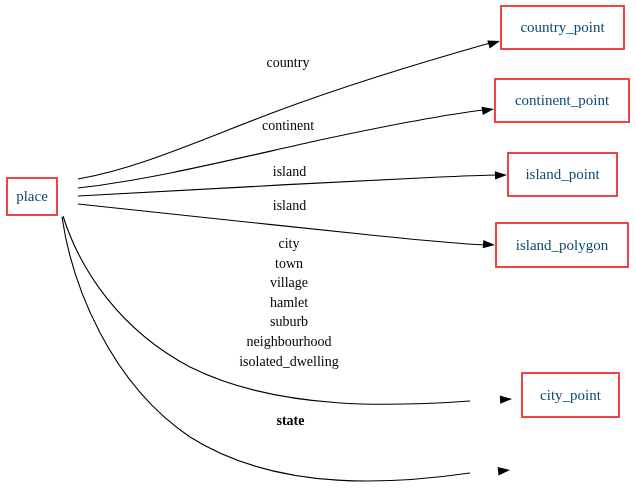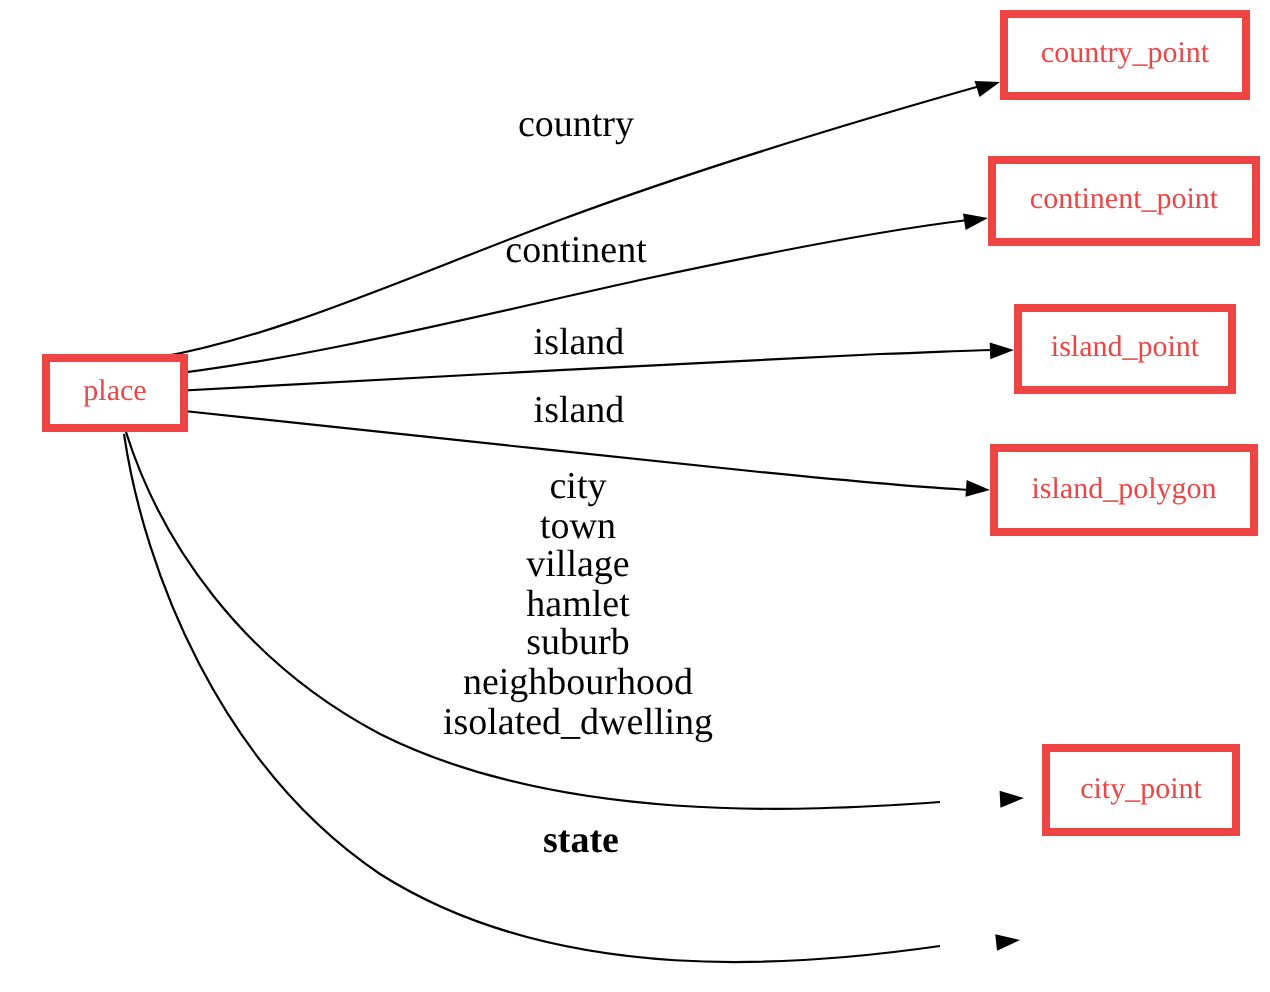--- a/index.html
+++ b/index.html
@@ -18,35 +18,35 @@
   #edge-layer {
     position: absolute;
     left: 0;
     top: 0;
     width: 635px;
     height: 496px;
   }
   .node {
     position: absolute;
     box-sizing: border-box;
-    border: 4px solid #ef4444;
+    border: 2px solid #ef4444;
     background: #ffffff;
     display: flex;
     align-items: center;
     justify-content: center;
-    color: #ef4444;
+    color: #0c4a6e;
     font-size: 15px;
     line-height: 1;
     white-space: nowrap;
     z-index: 3;
   }
   .edge-label {
     position: absolute;
     color: #000000;
-    font-size: 19px;
+    font-size: 14px;
     line-height: 19.6px;
     text-align: center;
     white-space: pre;
     z-index: 2;
     background: transparent;
   }
 </style>
 </head>
 <body>
 
@@ -60,21 +60,21 @@
       <path d="M78,196 C170,191 330,182 440,177 C470,176 487,175 497,175" fill="none" stroke="#000000" stroke-width="1.1"></path>
       <polygon points="0,0 -12,-4.2 -12,4.2" fill="#000000" transform="translate(507,175) rotate(-2)"></polygon>
       <path d="M78,204 C160,212 280,226 380,236 C430,241 465,244 485,245" fill="none" stroke="#000000" stroke-width="1.1"></path>
       <polygon points="0,0 -12,-4.2 -12,4.2" fill="#000000" transform="translate(495,245) rotate(4)"></polygon>
       <path d="M63,216 C80,270 120,330 190,367 C280,412 400,406 470,401" fill="none" stroke="#000000" stroke-width="1.1"></path>
       <polygon points="0,0 -12,-4.2 -12,4.2" fill="#000000" transform="translate(512,399) rotate(-3)"></polygon>
       <path d="M62,217 C72,285 110,383 190,437 C280,494 400,483 470,473" fill="none" stroke="#000000" stroke-width="1.1"></path>
       <polygon points="0,0 -12,-4.2 -12,4.2" fill="#000000" transform="translate(510,470) rotate(-6)"></polygon>
     </svg>
 
-  <div class="node" style="left: 21px; top: 177px; width: 73px; height: 39px;">place</div>
+  <div class="node" style="left: 6px; top: 177px; width: 52px; height: 39px;">place</div>
 
   <div class="node" style="left: 500px; top: 5px; width: 125px; height: 45px;">country_point</div>
 
   <div class="node" style="left: 494px; top: 78px; width: 136px; height: 45px;">continent_point</div>
 
   <div class="node" style="left: 495px; top: 222px; width: 134px; height: 46px;">island_polygon</div>
 
   <div class="node" style="left: 507px; top: 152px; width: 111px; height: 45px;">island_point</div>
 
   <div class="node" style="left: 521px; top: 372px; width: 99px; height: 46px;">city_point</div>

